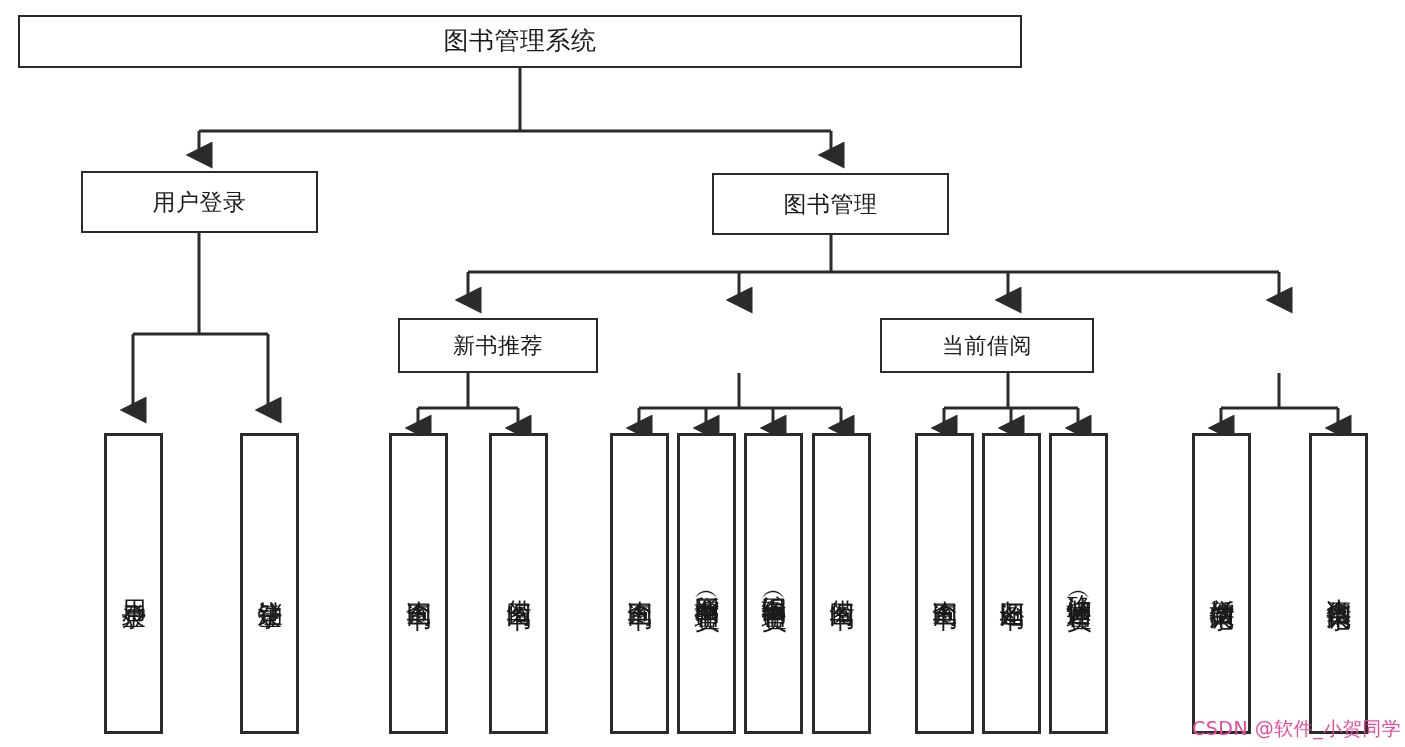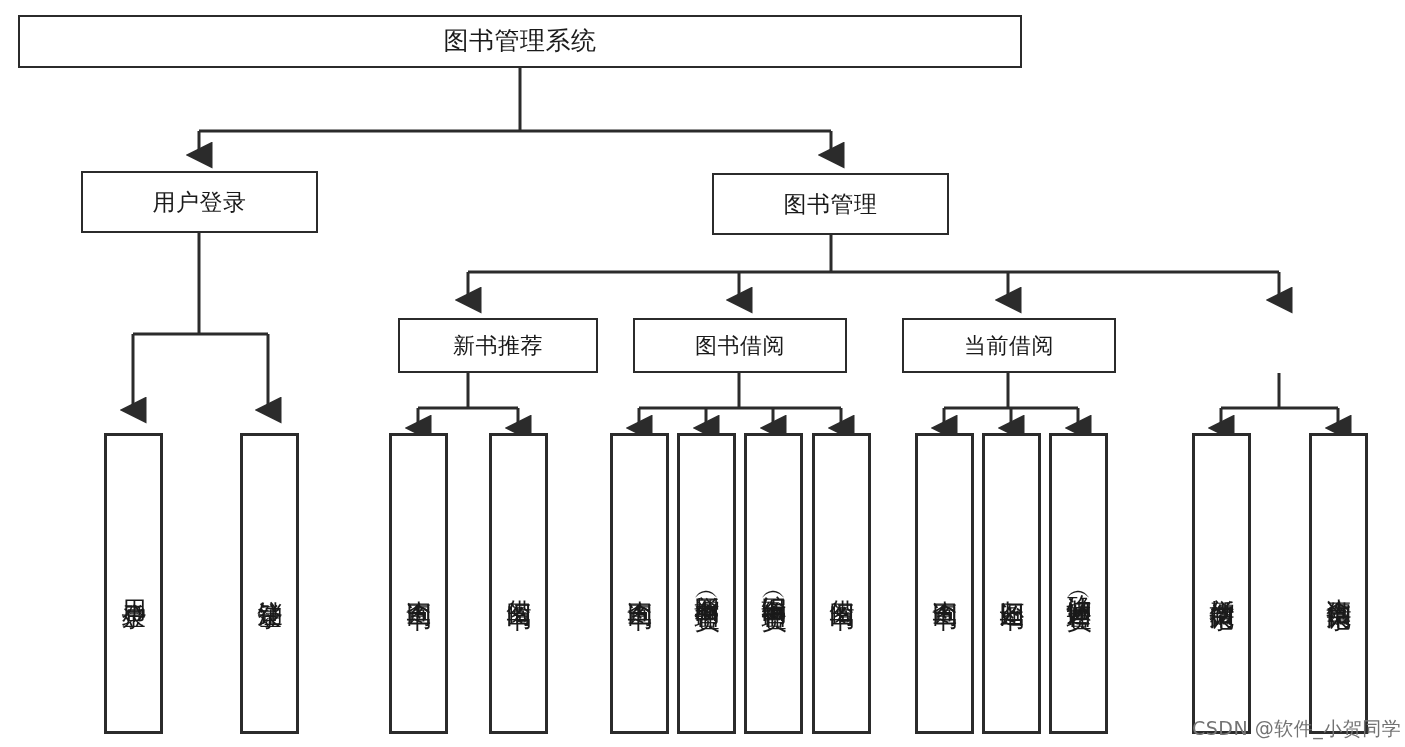--- a/index.html
+++ b/index.html
@@ -53,21 +53,21 @@
     font-size: 25px;
     writing-mode: vertical-rl;
     text-orientation: upright;
     line-height: 1.12;
     letter-spacing: 2px;
     white-space: nowrap;
     max-height: 100%;
   }
   .watermark {
     position: absolute;
-    color: #737373;
+    color: #ec4899;
     font-size: 19px;
     white-space: nowrap;
     letter-spacing: 0.5px;
     pointer-events: none;
   }
 </style>
 </head>
 <body>
 
 <div id="diagram-root">
@@ -131,25 +131,22 @@
   </div>
 
   <div class="node-box node-l1" style="left:712px; top:173px; width:237px; height:62px;">
     <span class="node-label">图书管理</span>
   </div>
 
   <div class="node-box node-l2" style="left:362px; top:318px; width:200px; height:55px;margin-left:36px;">
     <span class="node-label">新书推荐</span>
   </div>
 
-  <div class="node-box node-l2" style="left:633px; top:318px; width:214px; height:55px;">
-    <span class="node-label">图书借阅</span>
-  </div>
 
-  <div class="node-box node-l2" style="left:902px; top:318px; width:214px; height:55px;">
+  <div class="node-box node-l2" style="left:880px; top:318px; width:214px; height:55px;">
     <span class="node-label">当前借阅</span>
   </div>
 
 
   <div class="node-box node-leaf" style="left:104px; top:433px; width:59px; height:301px;">
     <span class="node-label">用户登录</span>
   </div>
   <div class="node-box node-leaf" style="left:240px; top:433px; width:59px; height:301px;">
     <span class="node-label">注销登录</span>
   </div>

